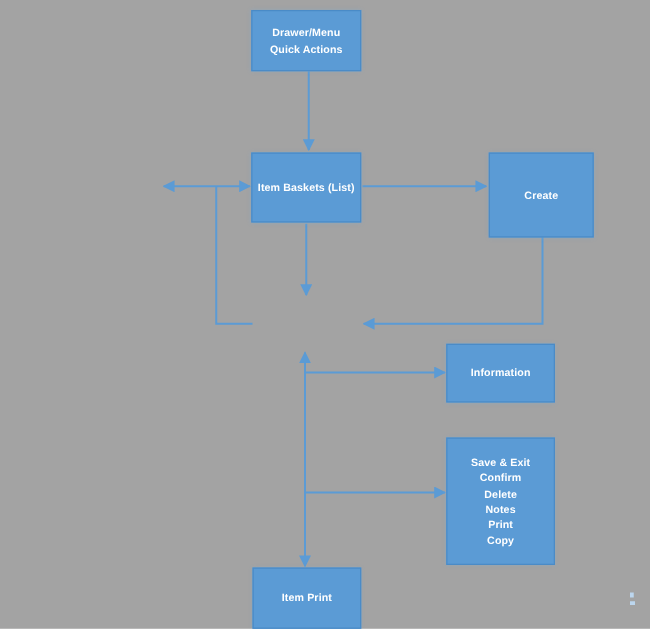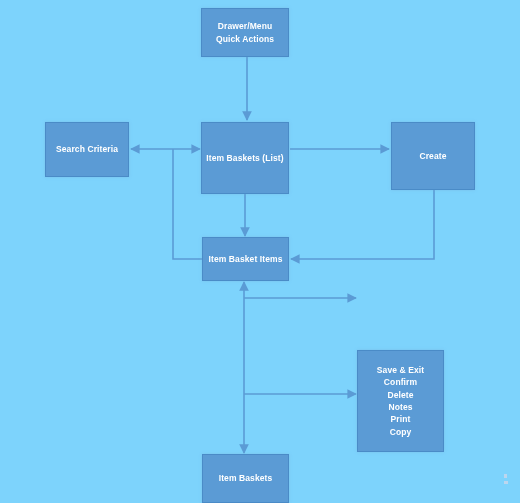--- a/index.html
+++ b/index.html
@@ -10,21 +10,21 @@
   body {
     width: 520px;
     height: 503px;
     font-family: "Liberation Sans", sans-serif;
     overflow: hidden;
   }
   #canvas {
     position: relative;
     width: 520px;
     height: 503px;
-    background: #7dd3fc;
+    background: #a3a3a3;
   }
   #edges {
     position: absolute;
     left: 0;
     top: 0;
     width: 520px;
     height: 503px;
     pointer-events: none;
   }
   .node {
@@ -88,46 +88,43 @@
       <path d="M 244 394 L 356 394" marker-end="url(#arrow)"></path>
 
     </g>
   </svg>
 
   <div class="node" style="left:201px; top:8px; width:88px; height:49px;">
     <span class="lines">Drawer/Menu
 Quick Actions</span>
   </div>
 
-  <div class="node" style="left:45px; top:122px; width:84px; height:55px;">
-    <span class="lines">Search Criteria</span>
-  </div>
 
-  <div class="node" style="left:201px; top:122px; width:88px; height:72px;">
+  <div class="node" style="left:201px; top:122px; width:88px; height:56px;">
     <span class="lines">Item Baskets (List)</span>
   </div>
 
   <div class="node" style="left:391px; top:122px; width:84px; height:68px;">
     <span class="lines">Create</span>
   </div>
 
-  <div class="node" style="left:202px; top:237px; width:87px; height:44px;">
-    <span class="lines">Item Basket Items</span>
+
+  <div class="node" style="left:357px; top:275px; width:87px; height:47px;">
+    <span class="lines">Information</span>
   </div>
-
 
   <div class="node" style="left:357px; top:350px; width:87px; height:102px;">
     <span class="lines">Save &amp; Exit
 Confirm
 Delete
 Notes
 Print
 Copy</span>
   </div>
 
   <div class="node" style="left:202px; top:454px; width:87px; height:49px;">
-    <span class="lines">Item Baskets</span>
+    <span class="lines">Item Print</span>
   </div>
 
   <div class="artifact" style="left:504px; top:474px; width:3px; height:4px;"></div>
   <div class="artifact" style="left:504px; top:481px; width:4px; height:3px;"></div>
 
 </div>
 
 </body></html>

